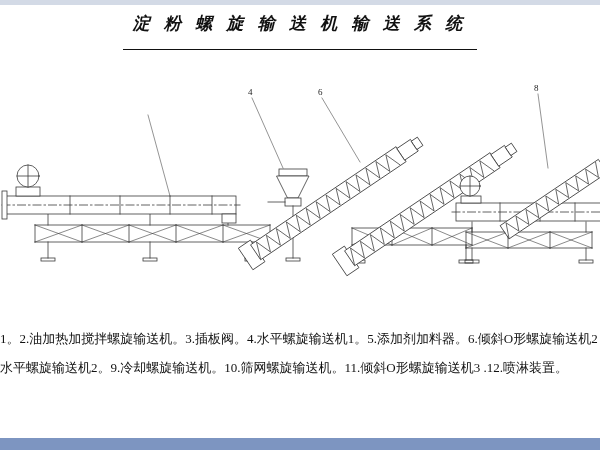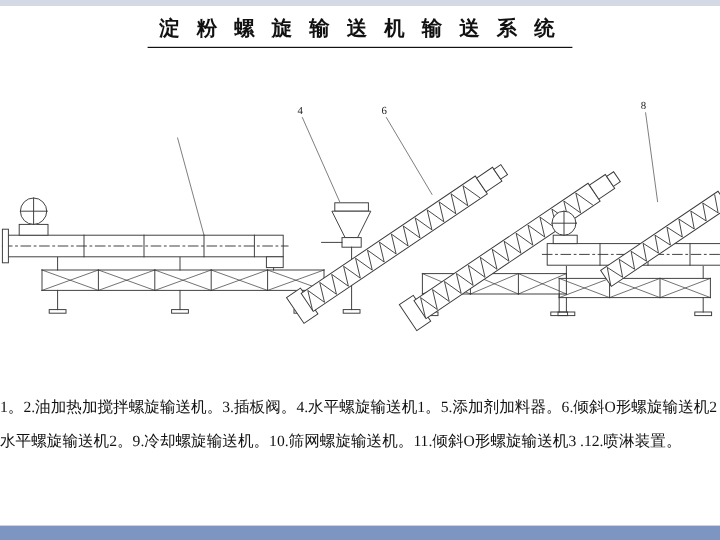--- a/index.html
+++ b/index.html
@@ -24,22 +24,23 @@
     position: absolute; top: 12px; left: 0; width: 600px;
     text-align: center;
   }
   .page-title {
     display: inline-block;
     font-size: 17px;
     font-weight: bold;
     letter-spacing: 5px;
     color: #111;
     border-bottom: 1.6px solid #111;
-    padding: 0 10px 4px 10px;
+    padding: 0 10px 14px 10px;
     white-space: nowrap;
+    font-style: italic;
   }
   .drawing {
     position: absolute; top: 70px; left: 0;
     width: 600px; height: 300px;
   }
   .caption {
     position: absolute; left: 0;
     width: 620px;
     font-size: 13px;
     line-height: 1.2;

